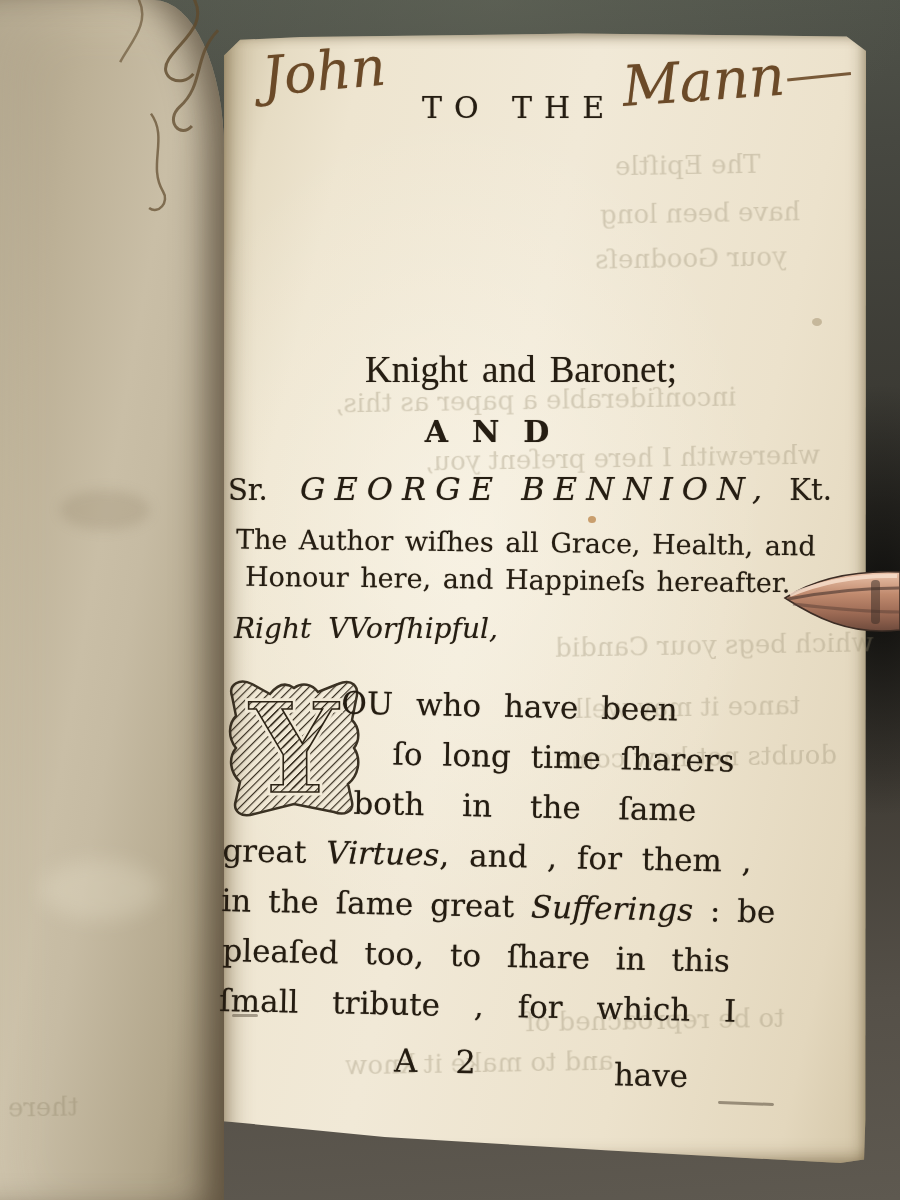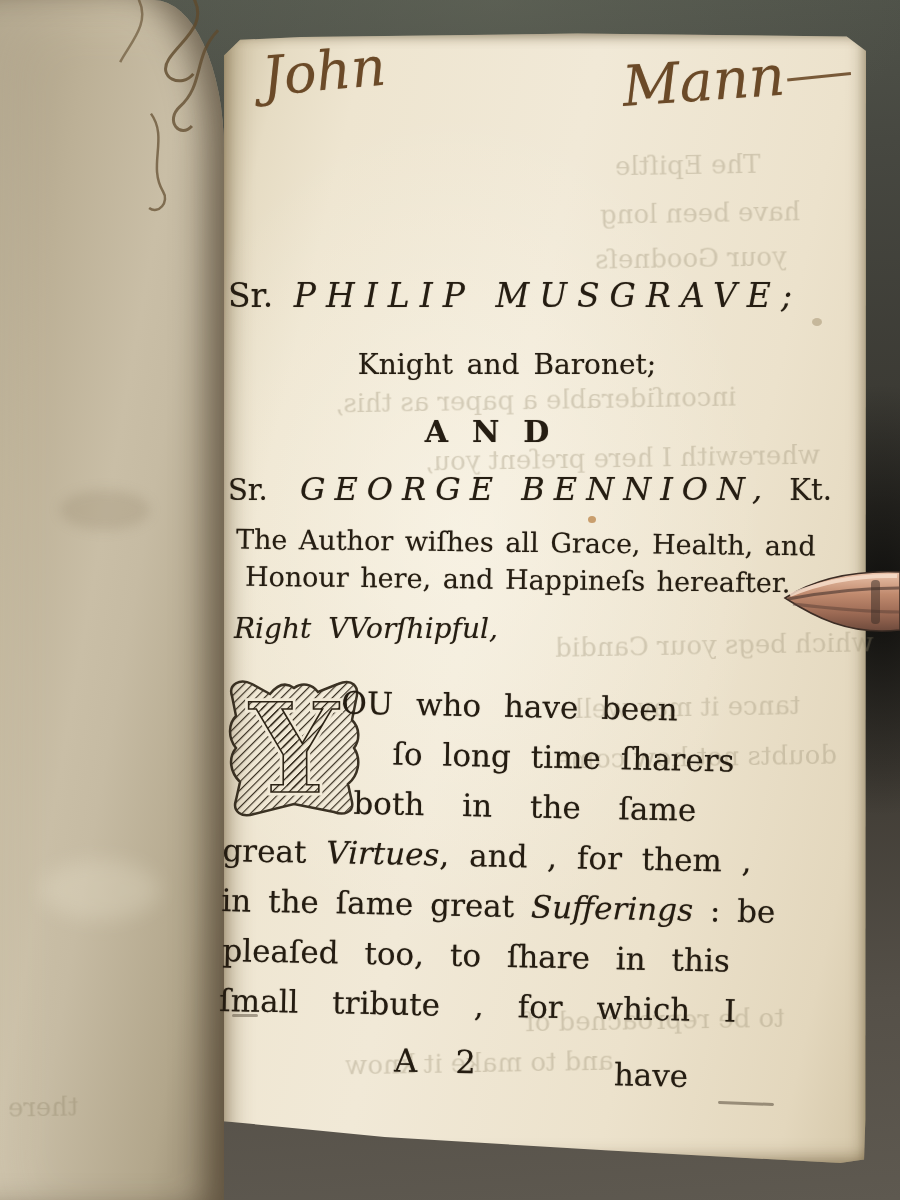--- a/index.html
+++ b/index.html
@@ -78,25 +78,22 @@
   <div class="bleed" style="left:8px;top:1092px;opacity:.4;">there</div>
 
   <div class="foxing" style="left:588px;top:516px;width:8px;height:7px;background:#b27433;opacity:.65;"></div>
   <div class="foxing" style="left:812px;top:318px;width:10px;height:8px;background:#8e7a55;opacity:.4;"></div>
   <div class="foxing" style="left:718px;top:1102px;width:56px;height:3px;border-radius:2px;background:#4b4030;opacity:.5;transform:rotate(2deg);"></div>
   <div class="foxing" style="left:232px;top:1014px;width:26px;height:3px;border-radius:2px;background:#4b4030;opacity:.45;"></div>
 
   <div class="line script" style="left:262px;top:40px;font-size:54px;transform:rotate(-5deg);">John</div>
   <div class="line script flourish" style="left:622px;top:46px;font-size:56px;transform:rotate(-4deg);">Mann</div>
 
-  <div class="line" style="left:228px;top:276px;font-size:33px;">
-    <span>Sr.</span>
-    <span class="ital" style="letter-spacing:10px;margin-left:10px;">PHILIP MUSGRAVE;</span>
-  </div>
-  <div class="line ctr" style="left:272px;top:348px;width:470px;font-size:28px;word-spacing:5px;">Knight and Baronet;</div>
+  <div class="line ctr" style="left:376px;top:90px;width:286px;font-size:30px;letter-spacing:12px;">TO THE</div>
+  <div class="line ctr" style="left:286px;top:348px;width:470px;font-size:37px;word-spacing:5px;font-family:Liberation Serif, serif;">Knight and Baronet;</div>
   <div class="line ctr" style="left:356px;top:414px;width:286px;font-size:30px;letter-spacing:24px;font-weight:bold;">AND</div>
   <div class="line" style="left:228px;top:470px;font-size:32px;">
     <span style="font-size:29px;">Sr.</span>
     <span class="ital" style="letter-spacing:9px;margin-left:22px;">GEORGE BENNION,</span>
     <span style="font-size:29px;margin-left:8px;">Kt.</span>
   </div>
   <div class="line" style="left:236px;top:527px;font-size:27px;word-spacing:3px;transform:rotate(.7deg);">The Author wiſhes all Grace, Health, and</div>
   <div class="line" style="left:245px;top:564px;font-size:27px;word-spacing:3px;transform:rotate(.7deg);">Honour here, and Happineſs hereafter.</div>
 
   <div class="line ital" style="left:234px;top:612px;font-size:28px;word-spacing:8px;">Right VVorſhipful,</div>

